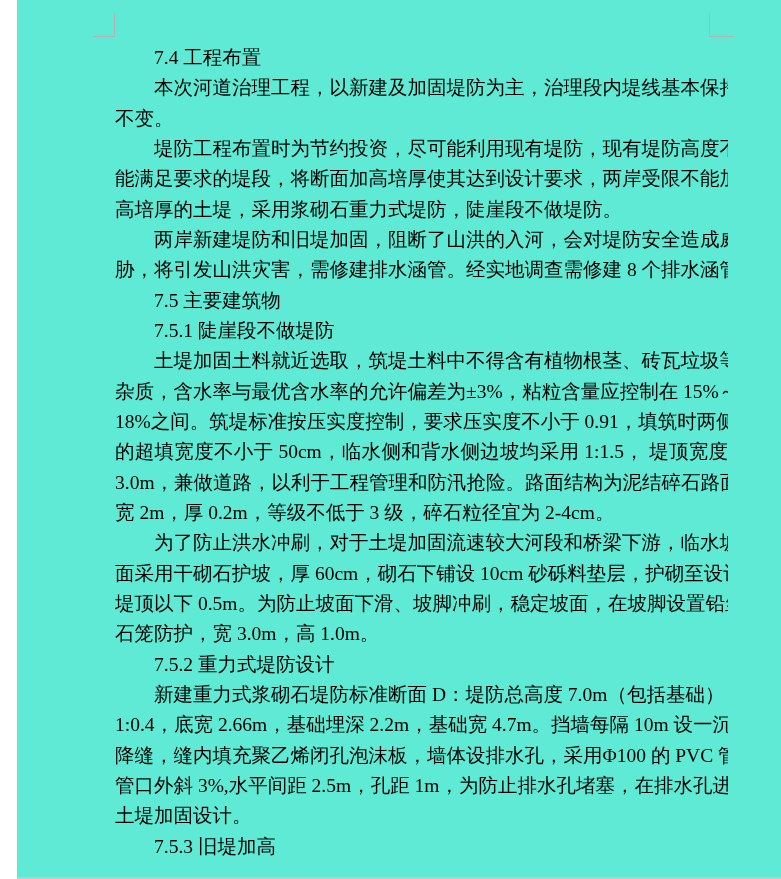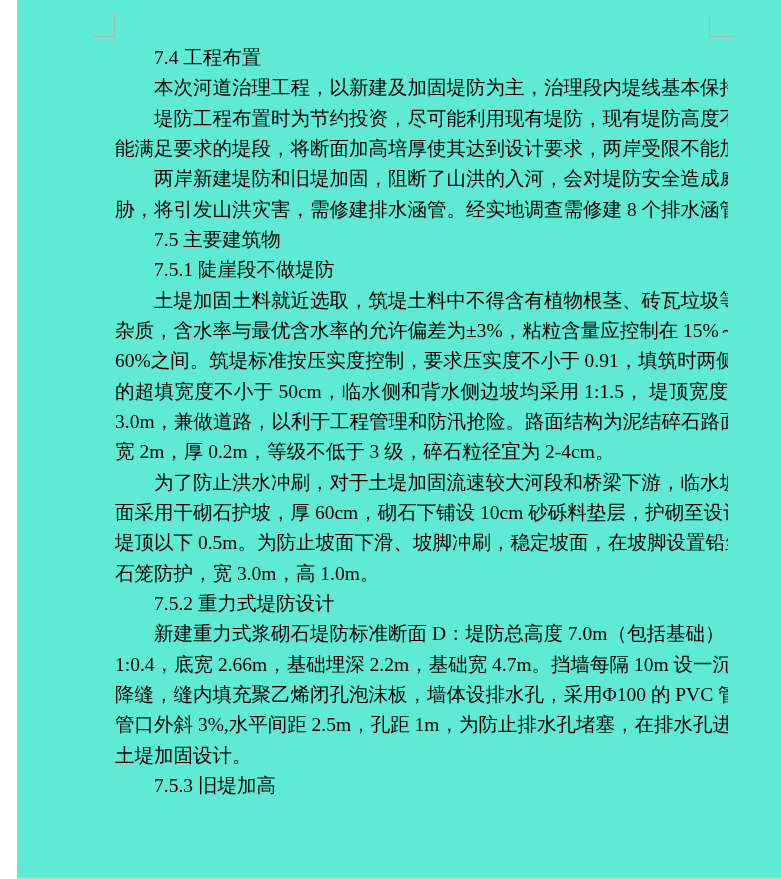--- a/index.html
+++ b/index.html
@@ -50,29 +50,31 @@
 
 <div class="page">
   <div class="mark mark-left-v"></div>
   <div class="mark mark-left-h"></div>
   <div class="mark mark-right-v"></div>
   <div class="mark mark-right-h"></div>
 
   <div class="text-area">
       <div class="line indent">7.4 工程布置</div>
       <div class="line indent fill">本次河道治理工程，以新建及加固堤防为主，治理段内堤线基本保持</div>
+      <div class="line">不变。</div>
       <div class="line indent fill">堤防工程布置时为节约投资，尽可能利用现有堤防，现有堤防高度不</div>
       <div class="line fill">能满足要求的堤段，将断面加高培厚使其达到设计要求，两岸受限不能加</div>
+      <div class="line">高培厚的土堤，采用浆砌石重力式堤防，陡崖段不做堤防。</div>
       <div class="line indent fill">两岸新建堤防和旧堤加固，阻断了山洪的入河，会对堤防安全造成威</div>
       <div class="line fill">胁，将引发山洪灾害，需修建排水涵管。经实地调查需修建 8 个排水涵管。</div>
       <div class="line indent">7.5 主要建筑物</div>
       <div class="line indent">7.5.1 陡崖段不做堤防</div>
       <div class="line indent fill">土堤加固土料就近选取，筑堤土料中不得含有植物根茎、砖瓦垃圾等</div>
       <div class="line fill">杂质，含水率与最优含水率的允许偏差为±3%，粘粒含量应控制在 15%～</div>
-      <div class="line fill">60%之间。筑堤标准按压实度控制，要求压实度不小于 0.91，填筑时两侧</div>
+      <div class="line fill">18%之间。筑堤标准按压实度控制，要求压实度不小于 0.91，填筑时两侧</div>
       <div class="line fill">的超填宽度不小于 50cm，临水侧和背水侧边坡均采用 1:1.5， 堤顶宽度</div>
       <div class="line fill">3.0m，兼做道路，以利于工程管理和防汛抢险。路面结构为泥结碎石路面，</div>
       <div class="line">宽 2m，厚 0.2m，等级不低于 3 级，碎石粒径宜为 2-4cm。</div>
       <div class="line indent fill">为了防止洪水冲刷，对于土堤加固流速较大河段和桥梁下游，临水坡</div>
       <div class="line fill">面采用干砌石护坡，厚 60cm，砌石下铺设 10cm 砂砾料垫层，护砌至设计</div>
       <div class="line fill">堤顶以下 0.5m。为防止坡面下滑、坡脚冲刷，稳定坡面，在坡脚设置铅丝</div>
       <div class="line">石笼防护，宽 3.0m，高 1.0m。</div>
       <div class="line indent">7.5.2 重力式堤防设计</div>
       <div class="line indent fill">新建重力式浆砌石堤防标准断面 D：堤防总高度 7.0m（包括基础），</div>
       <div class="line fill">1:0.4，底宽 2.66m，基础埋深 2.2m，基础宽 4.7m。挡墙每隔 10m 设一沉</div>

